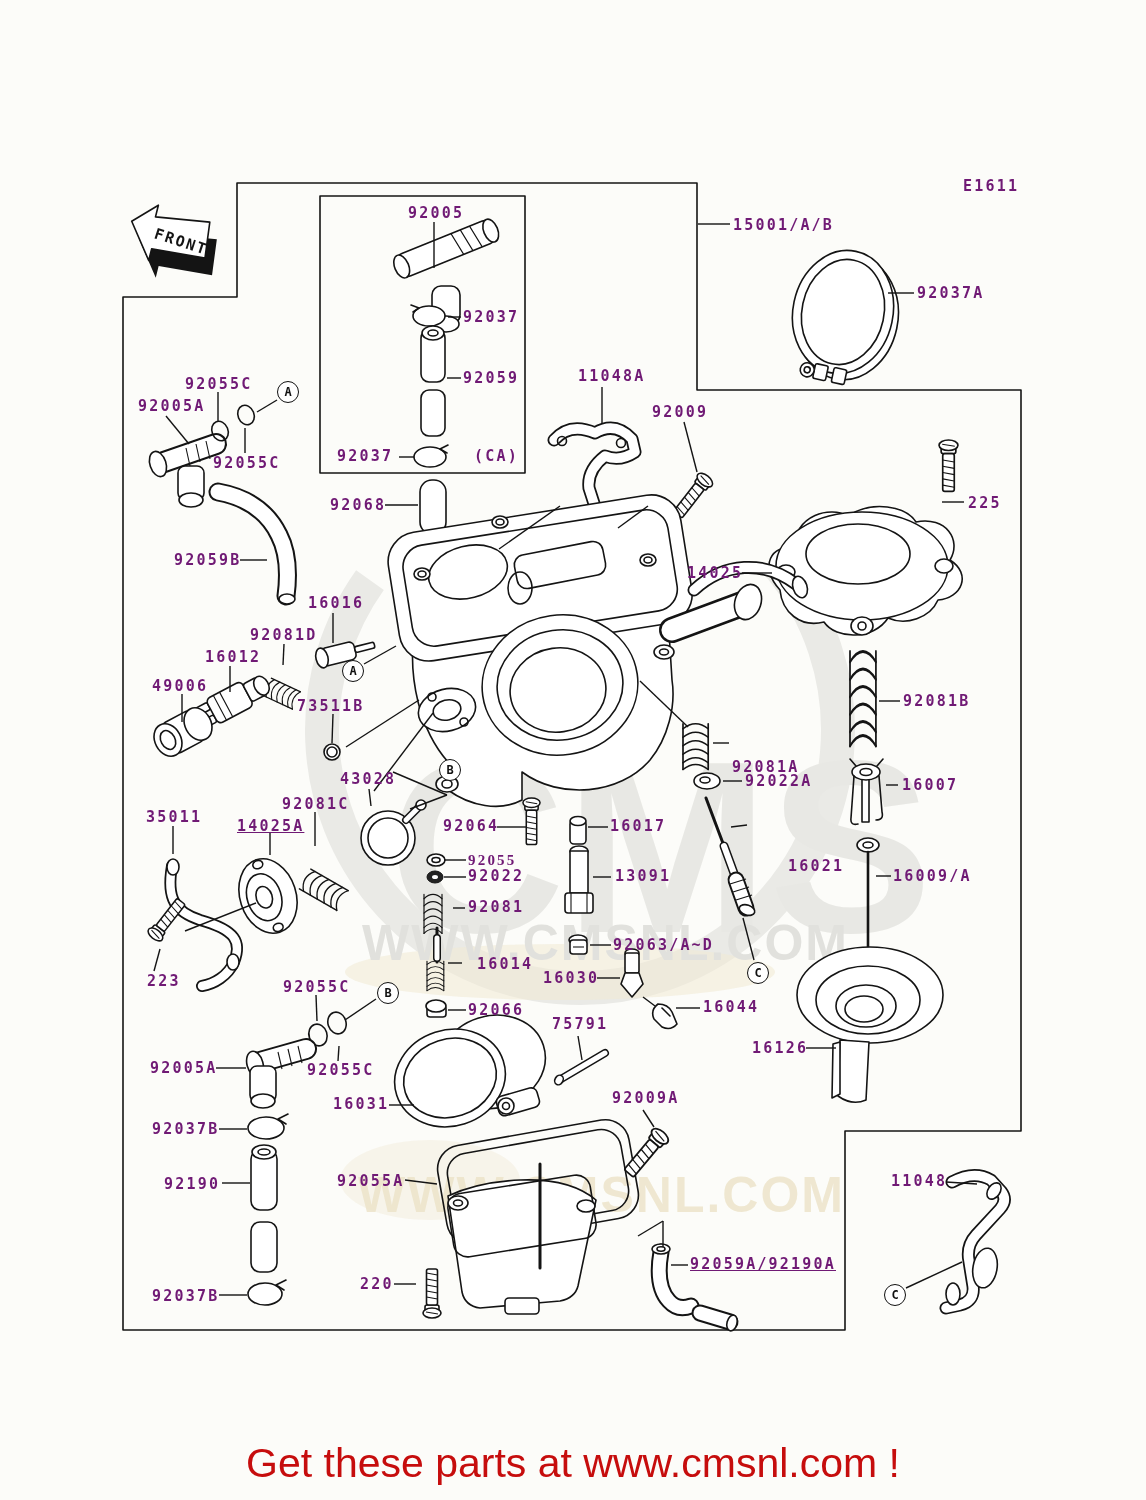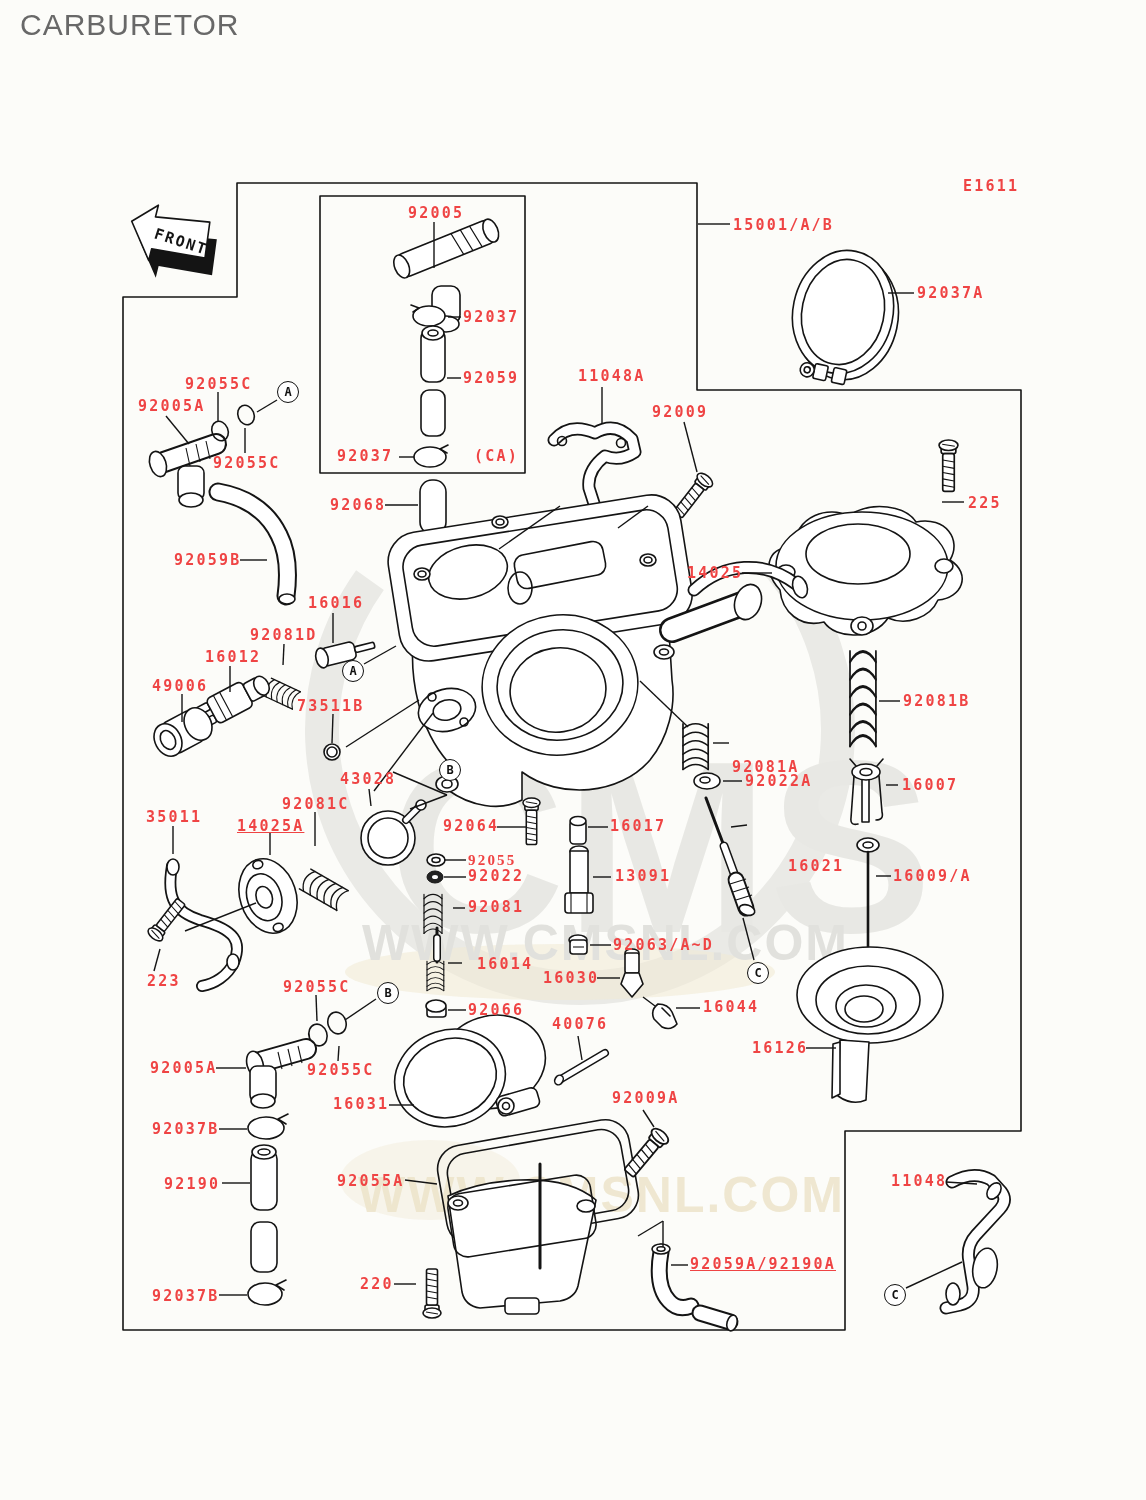--- a/index.html
+++ b/index.html
@@ -3,37 +3,36 @@
 <meta charset="utf-8">
 <style>
   html,body{margin:0;padding:0;background:#ffffff;}
   #stage{position:relative;width:1146px;height:1500px;background:#fcfcf9;overflow:hidden;
          font-family:"Liberation Sans",sans-serif;}
   .page-title{position:absolute;left:20px;top:8px;font:400 30px "Liberation Sans",sans-serif;
          color:#686868;letter-spacing:1px;}
   .banner{position:absolute;left:0;right:0;top:1440px;text-align:center;
          font:400 41px "Liberation Sans",sans-serif;color:#c60d0d;}
   .part-label{position:absolute;font:bold 15px "DejaVu Sans Mono","Liberation Mono",monospace;
-         letter-spacing:2.2px;color:#ef4444;white-space:nowrap;line-height:14px;text-align:right;}
+         letter-spacing:2.2px;color:#701a75;white-space:nowrap;line-height:14px;text-align:right;}
   .ref-bubble{position:absolute;width:22px;height:22px;border:1.7px solid #111;border-radius:50%;
          background:#fff;font:bold 12px "DejaVu Sans Mono",monospace;display:flex;
          align-items:center;justify-content:center;color:#111;box-sizing:border-box;}
   svg{position:absolute;left:0;top:0;}
   .ln{stroke:#141414;stroke-width:1.6;fill:none;stroke-linecap:round;stroke-linejoin:round;}
   .lnf{stroke:#141414;stroke-width:1.6;fill:#ffffff;stroke-linecap:round;stroke-linejoin:round;}
   .pb{fill:none;stroke:#141414;stroke-linecap:round;stroke-linejoin:round;}
   .pw{fill:none;stroke:#ffffff;stroke-linecap:round;stroke-linejoin:round;}
   .thin{stroke:#141414;stroke-width:1.1;fill:none;}
 </style>
 </head>
 <body>
 
 <div id="stage">
 
-  <div class="page-title">CARBURETOR</div>
 
   <svg width="1146" height="1500" viewBox="0 0 1146 1500">
 
     <defs>
       <g id="spring-proto">
         <path class="ln" d="M0,2 L0,56 M24,2 L24,56"></path>
         <path class="ln" d="M0,8 Q12,-4 24,8 M0,18 Q12,6 24,18 M0,28 Q12,16 24,28 M0,38 Q12,26 24,38 M0,48 Q12,36 24,48 M0,56 Q12,44 24,56"></path>
       </g>
       <g id="screw-proto">
         <rect class="lnf" x="3" y="4" width="14" height="9" rx="2"></rect>
@@ -487,21 +486,21 @@
       <div class="part-label" style="left: 610px; top: 819px;">16017</div>
       <div class="part-label" style="left: 468px; top: 853px; font-family: Liberation Serif, serif;">92055</div>
       <div class="part-label" style="left: 468px; top: 869px;">92022</div>
       <div class="part-label" style="left: 615px; top: 869px;">13091</div>
       <div class="part-label" style="left: 468px; top: 900px;">92081</div>
       <div class="part-label" style="left: 465px; top: 957px; margin-left: 12px;">16014</div>
       <div class="part-label" style="left: 613px; top: 938px;">92063/A~D</div>
       <div class="part-label" style="left: 543px; top: 971px;">16030</div>
       <div class="part-label" style="left: 703px; top: 1000px;">16044</div>
       <div class="part-label" style="left: 468px; top: 1003px;">92066</div>
-      <div class="part-label" style="left: 552px; top: 1017px;">40076</div>
+      <div class="part-label" style="left: 552px; top: 1017px;">75791</div>
       <div class="part-label" style="left: 752px; top: 1041px;">16126</div>
       <div class="part-label" style="left: 147px; top: 974px;">223</div>
       <div class="part-label" style="left: 283px; top: 980px;">92055C</div>
       <div class="part-label" style="left: 150px; top: 1061px;">92005A</div>
       <div class="part-label" style="left: 307px; top: 1063px;">92055C</div>
       <div class="part-label" style="left: 333px; top: 1097px;">16031</div>
       <div class="part-label" style="left: 152px; top: 1122px;">92037B</div>
       <div class="part-label" style="left: 164px; top: 1177px;">92190</div>
       <div class="part-label" style="left: 337px; top: 1174px;">92055A</div>
       <div class="part-label" style="left: 612px; top: 1091px;">92009A</div>
@@ -510,13 +509,14 @@
       <div class="part-label" style="left: 891px; top: 1174px;">11048</div>
       <div class="part-label" style="left: 690px; top: 1257px; text-decoration: underline;">92059A/92190A</div>
       <div class="ref-bubble" style="left: 277px; top: 381px;">A</div>
       <div class="ref-bubble" style="left: 342px; top: 660px;">A</div>
       <div class="ref-bubble" style="left: 439px; top: 759px;">B</div>
       <div class="ref-bubble" style="left: 377px; top: 982px;">B</div>
       <div class="ref-bubble" style="left: 747px; top: 962px;">C</div>
       <div class="ref-bubble" style="left: 884px; top: 1284px;">C</div>
     </div>
 
+  <div class="banner">Get these parts at www.cmsnl.com !</div>
 </div>
 
 </body></html>

